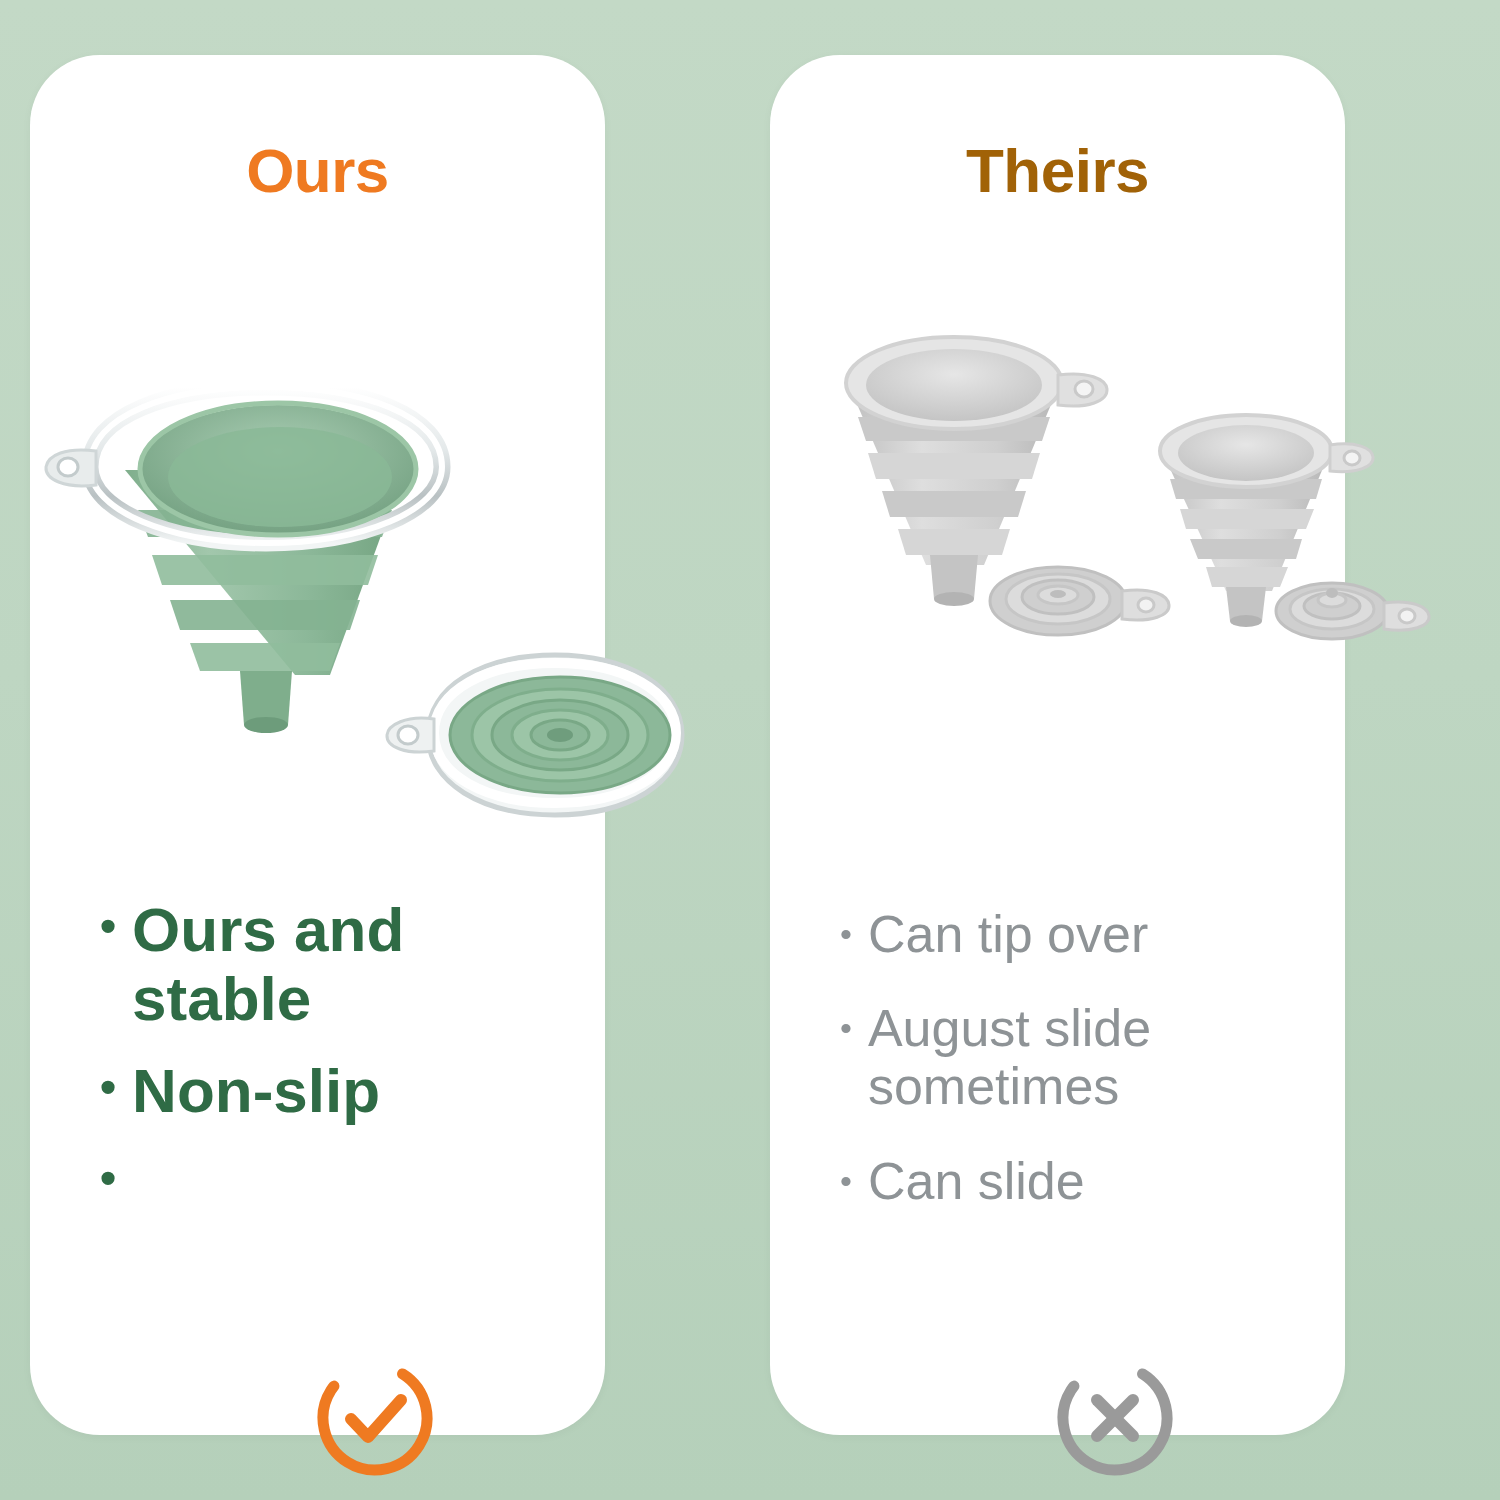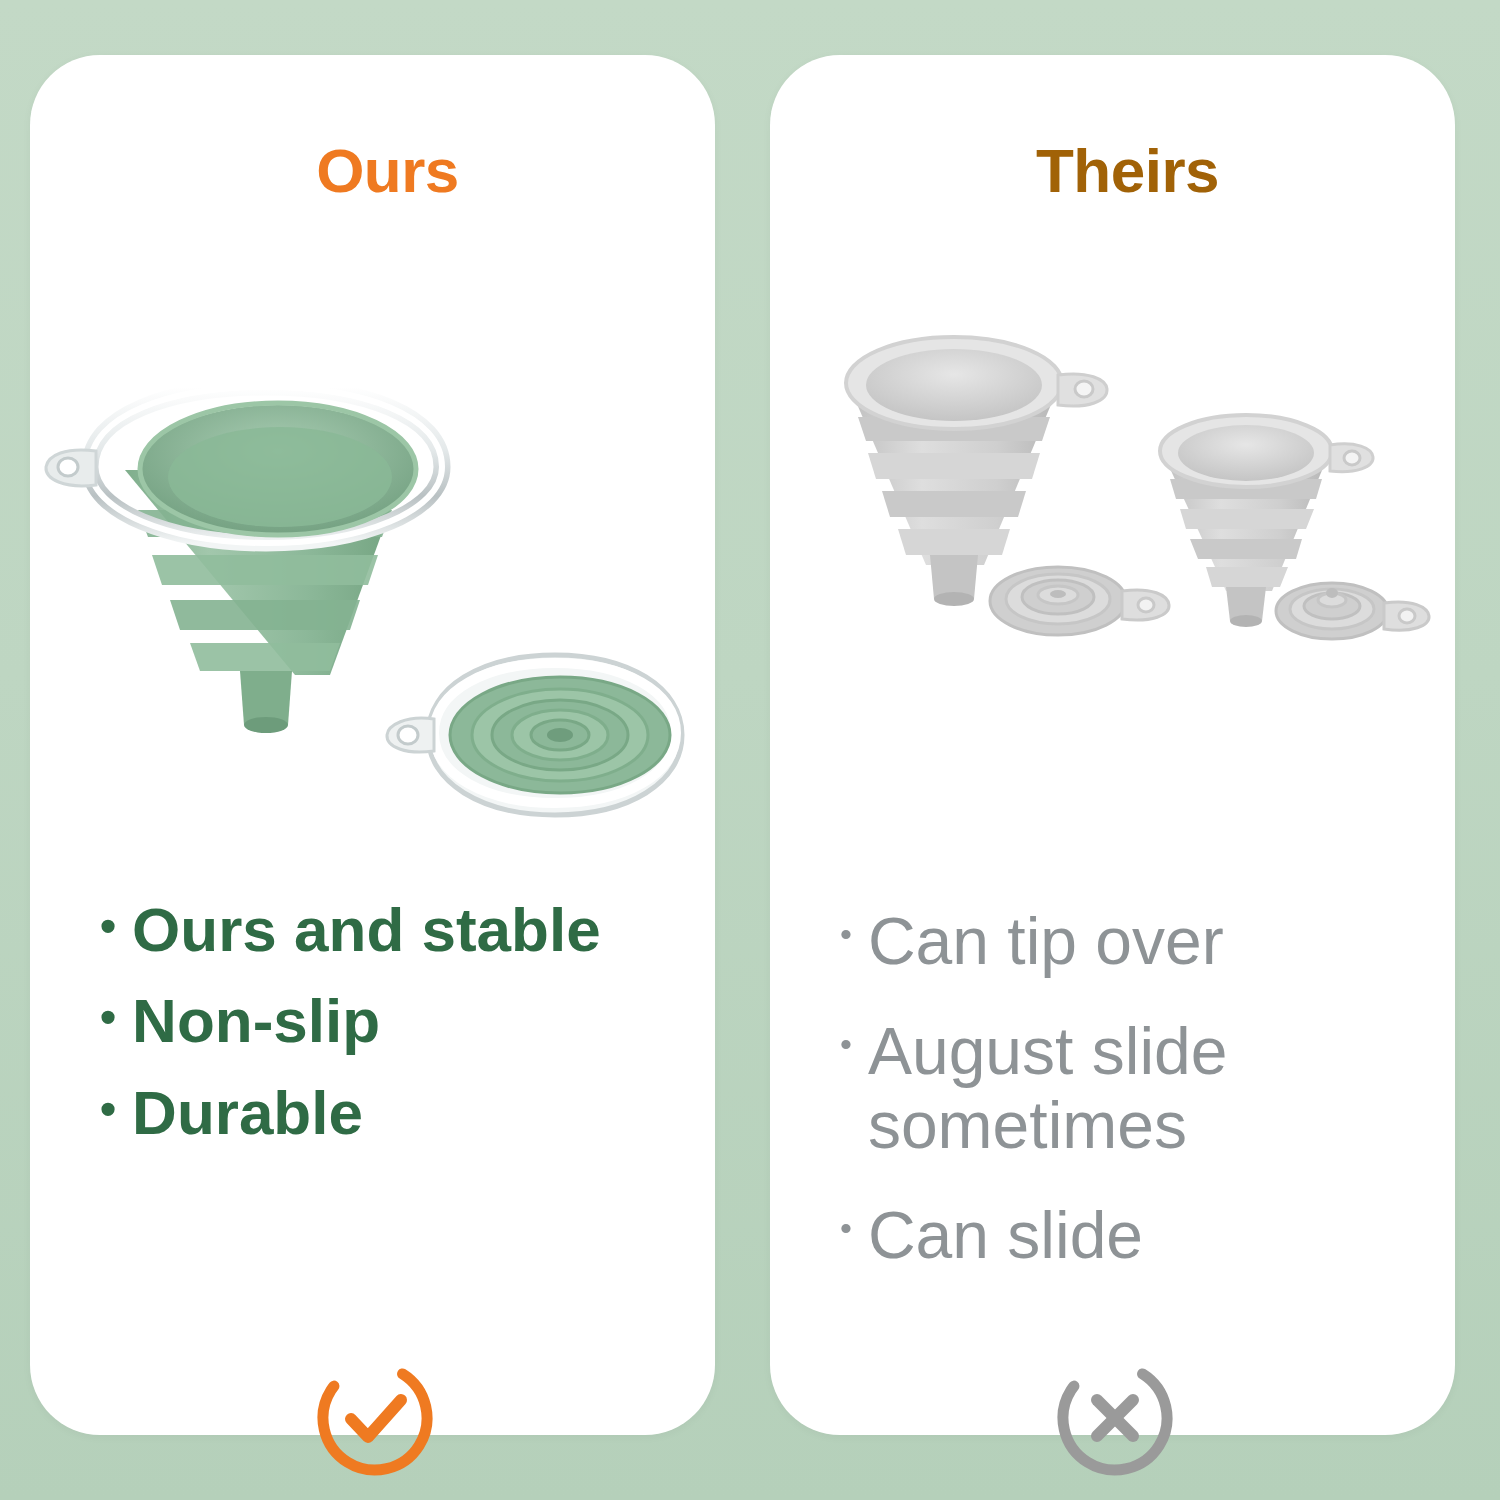--- a/index.html
+++ b/index.html
@@ -15,26 +15,25 @@
   }
   .stage {
     position: relative;
     width: 1500px;
     height: 1500px;
     background: linear-gradient(180deg, #c3d9c6 0%, #bed6c2 45%, #b5d0ba 100%);
   }
   .panel {
     position: absolute;
     top: 55px;
-    width: 670px;
+    width: 575px;
     height: 1380px;
     background: #ffffff;
     border-radius: 70px;
     box-shadow: 0 2px 10px rgba(0,0,0,0.04);
-    padding-left: 15px;
   }
   .panel-left  { left: 30px; }
   .panel-right { left: 770px; }
 
   .panel-title {
     position: absolute;
     top: 80px;
     width: 100%;
     text-align: center;
     font-size: 62px;
@@ -70,21 +69,21 @@
   .left .dot, .left .bullet-text {
     color: #2f6b45;
     font-weight: bold;
   }
   .left .bullet-text { font-size: 62px; }
 
   .right .dot, .right .bullet-text {
     color: #8e9396;
     font-weight: normal;
   }
-  .right .bullet-text { font-size: 66px; }
+  .right .bullet-text { font-size: 52px; }
   .right .bullet-row { margin-bottom: 36px; }
   .right .dot { font-size: 34px; margin-top: 12px; }
 
   
   .badge {
     position: absolute;
     bottom: 22px;
     width: 120px;
     height: 120px;
     border-radius: 50%;
@@ -186,21 +185,20 @@
       <div class="bullet-row">
         <span class="dot">•</span>
         <span class="bullet-text">Ours and stable</span>
       </div>
       <div class="bullet-row">
         <span class="dot">•</span>
         <span class="bullet-text">Non-slip</span>
       </div>
       <div class="bullet-row">
         <span class="dot">•</span>
-        <span class="bullet-text">Durable</span>
       </div>
     </div>
   </div>
 
   <div class="panel panel-right">
 
     <div class="panel-title title-theirs">Theirs</div>
 
     <div class="img-area">
       <svg width="690" height="620" viewBox="0 0 690 620">

